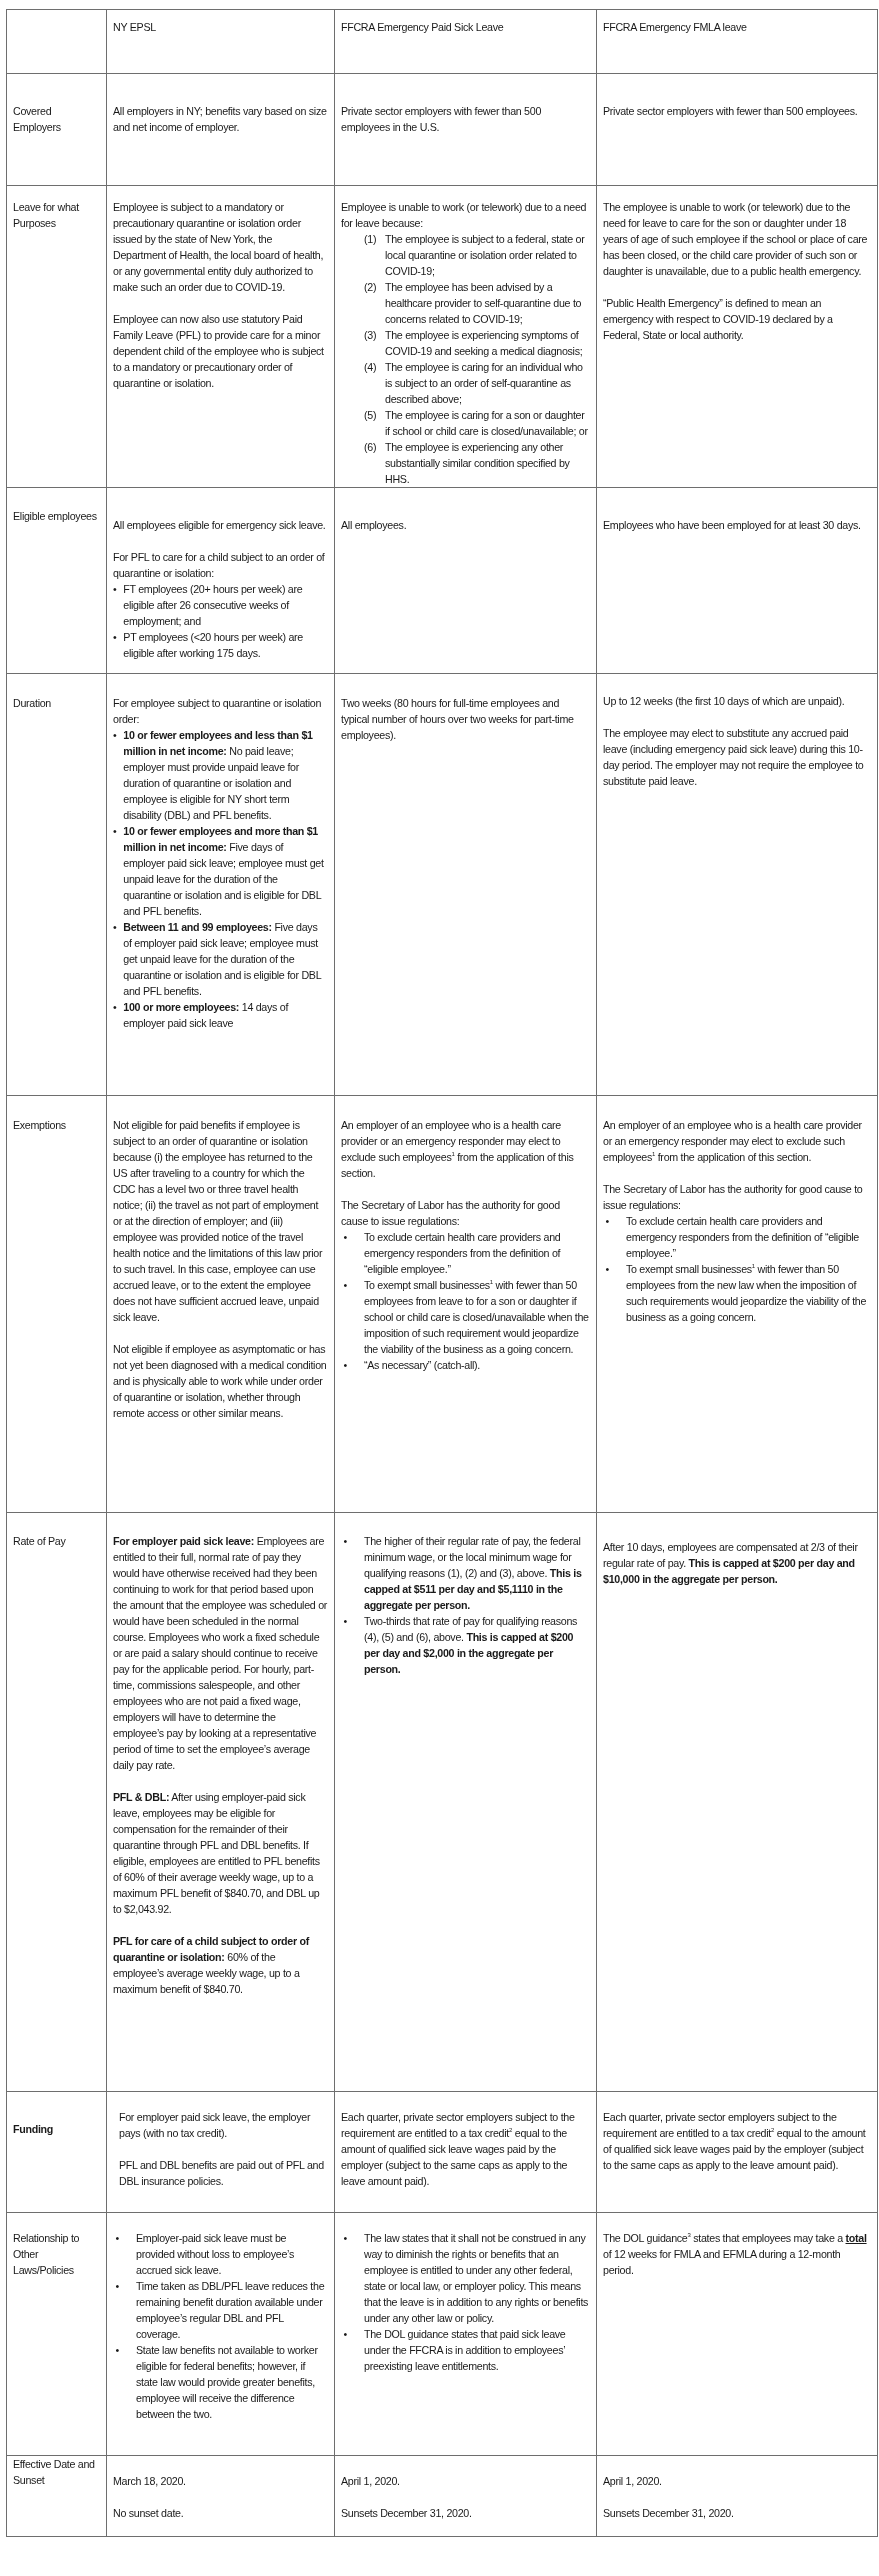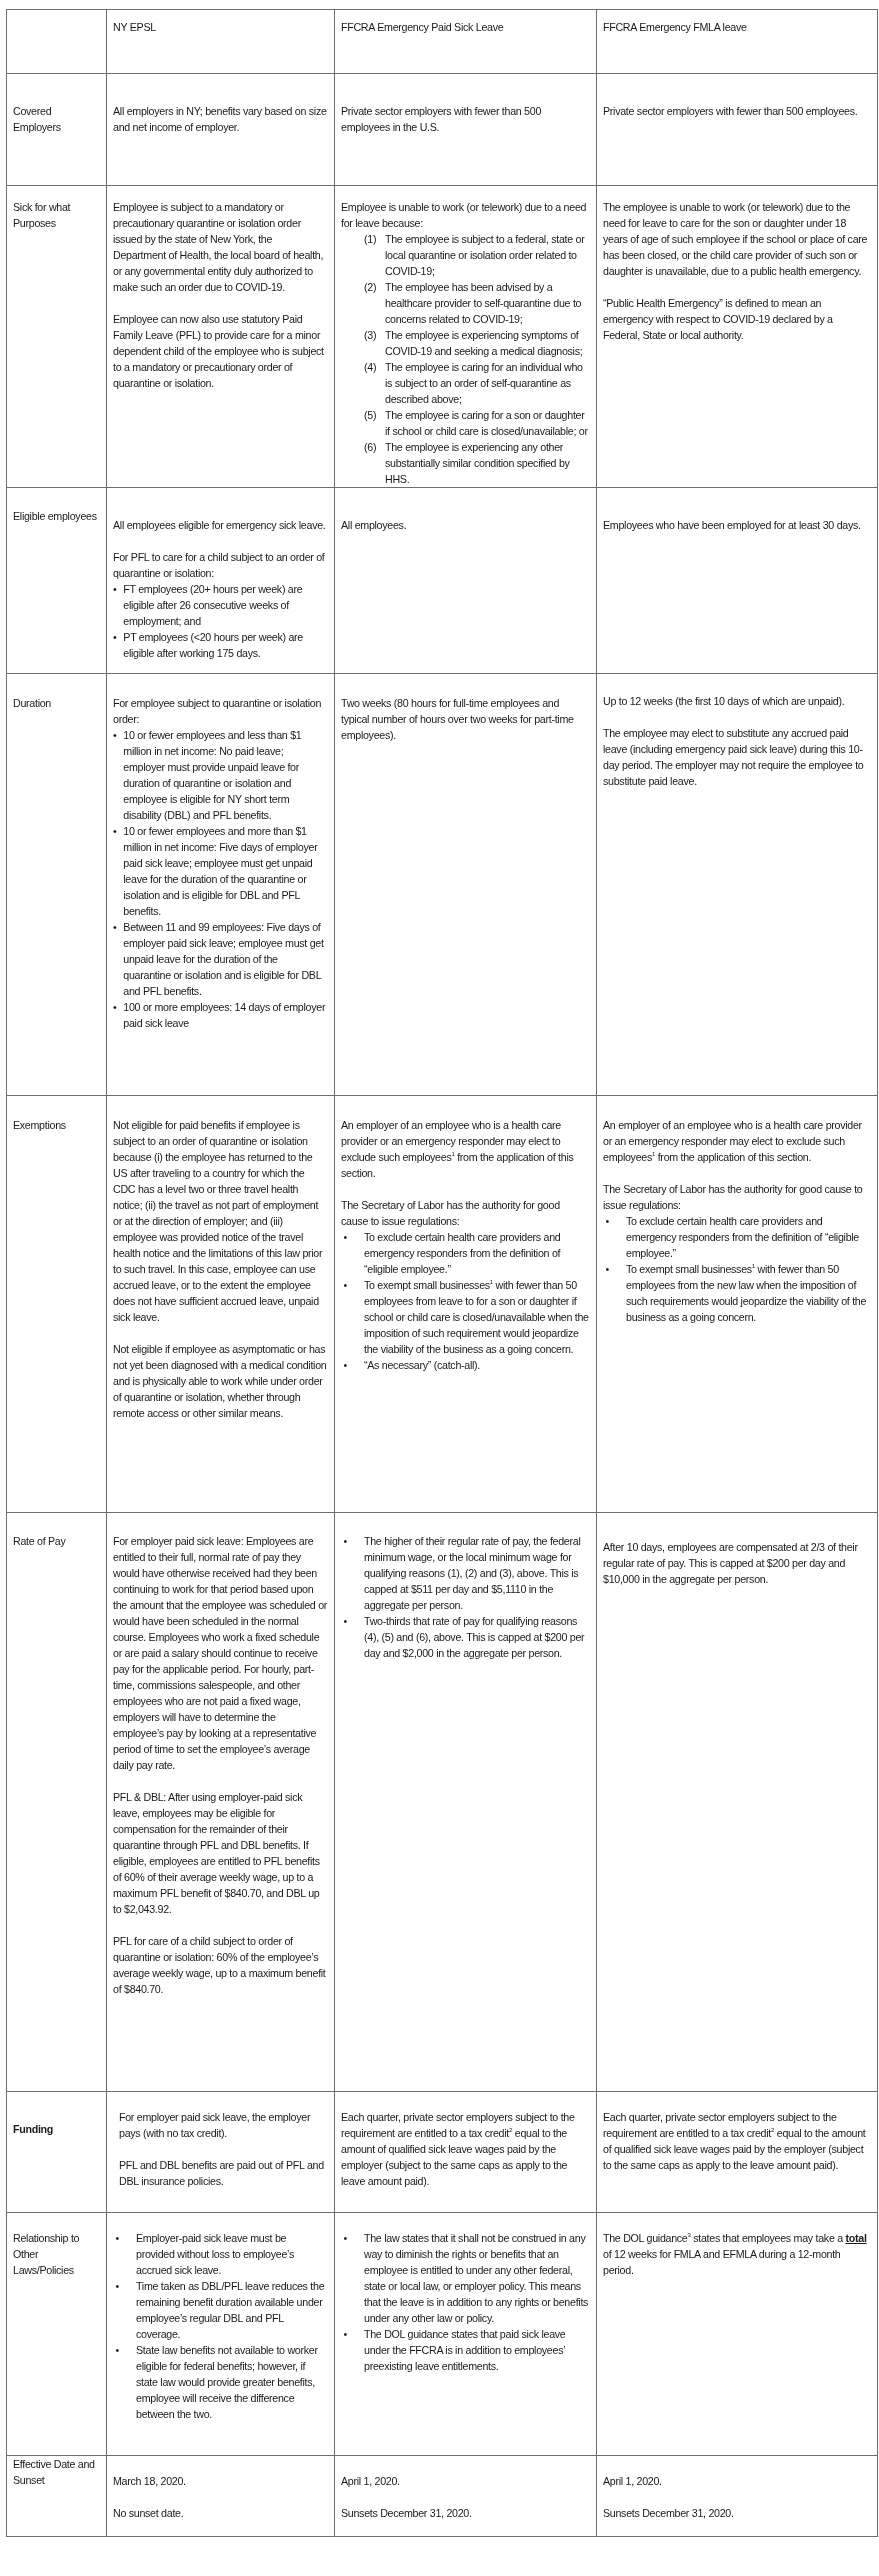--- a/index.html
+++ b/index.html
@@ -6,21 +6,21 @@
   body { width: 880px; height: 2576px; overflow: hidden; font-family: "Liberation Sans", "DejaVu Sans", sans-serif; color: #1a1a1a; }
   .page { position: relative; width: 880px; height: 1844px; }
   table.cmp { position: absolute; left: 6px; top: 8.6px; width: 871px; border-collapse: collapse; table-layout: fixed; font-size: 10.7px; line-height: 16px; letter-spacing: -0.3px; }
   table.cmp td, table.cmp th { border: 0.9px solid #6e6e6e; vertical-align: top; padding: 0 6.9px 0 6px; text-align: left; font-weight: normal; }
   table.cmp tr.row-sep td, table.cmp tr.row-sep th { border-top: 1.7px solid #7a7a7a; }
   col.c0 { width: 100px; } col.c1 { width: 228px; } col.c2 { width: 262px; } col.c3 { width: 281px; }
   th.colhead { font-weight: bold; }
   th.rowhead { font-weight: bold; }
   .p { margin: 0; }
   .gap { height: 16px; }
-  .b { font-weight: normal; }
+  .b { font-weight: bold; }
   .u { text-decoration: underline; font-weight: bold; }
   sup { font-size: 6px; line-height: 0; vertical-align: super; }
   ul.dot { margin: 0; padding: 0; list-style: none; }
   ul.dot li { position: relative; padding-left: 10.3px; }
   ul.dot li::before { content: "\2022"; position: absolute; left: 0; top: 0; }
   ul.wide li { padding-left: 23px; }
   ul.wide li::before { left: 2.6px; }
   ol.num { margin: 0; padding: 0; list-style: none; }
   ol.num li { position: relative; padding-left: 44px; }
   ol.num li .n { position: absolute; left: 23px; top: 0; }
@@ -53,21 +53,21 @@
           </td>
     <td style="padding-top:29px;">
             <p class="p">Private sector employers with fewer than 500 employees in the U.S.</p>
           </td>
     <td style="padding-top:29px;">
             <p class="p">Private sector employers with fewer than 500 employees.</p>
           </td>
   </tr>
 
   <tr class="row-sep" style="height:300px;">
-    <th class="rowhead" style="padding-top:13px;">Sick for what Purposes</th>
+    <th class="rowhead" style="padding-top:13px;">Leave for what Purposes</th>
     <td style="padding-top:13px;">
       <p class="p">Employee is subject to a mandatory or precautionary quarantine or isolation order issued by the state of New York, the Department of Health, the local board of health, or any governmental entity duly authorized to make such an order due to COVID-19.</p>
       <div class="gap"></div>
       <p class="p">Employee can now also use statutory Paid Family Leave (PFL) to provide care for a minor dependent child of the employee who is subject to a mandatory or precautionary order of quarantine or isolation.</p>
     </td>
     <td style="padding-top:13px;">
       <p class="p">Employee is unable to work (or telework) due to a need for leave because:</p>
       <ol class="num">
         <li><span class="n">(1)</span><span>The employee is subject to a federal, state or local quarantine or isolation order related to COVID-19;</span></li>
         <li><span class="n">(2)</span><span>The employee has been advised by a healthcare provider to self-quarantine due to concerns related to COVID-19;</span></li>

